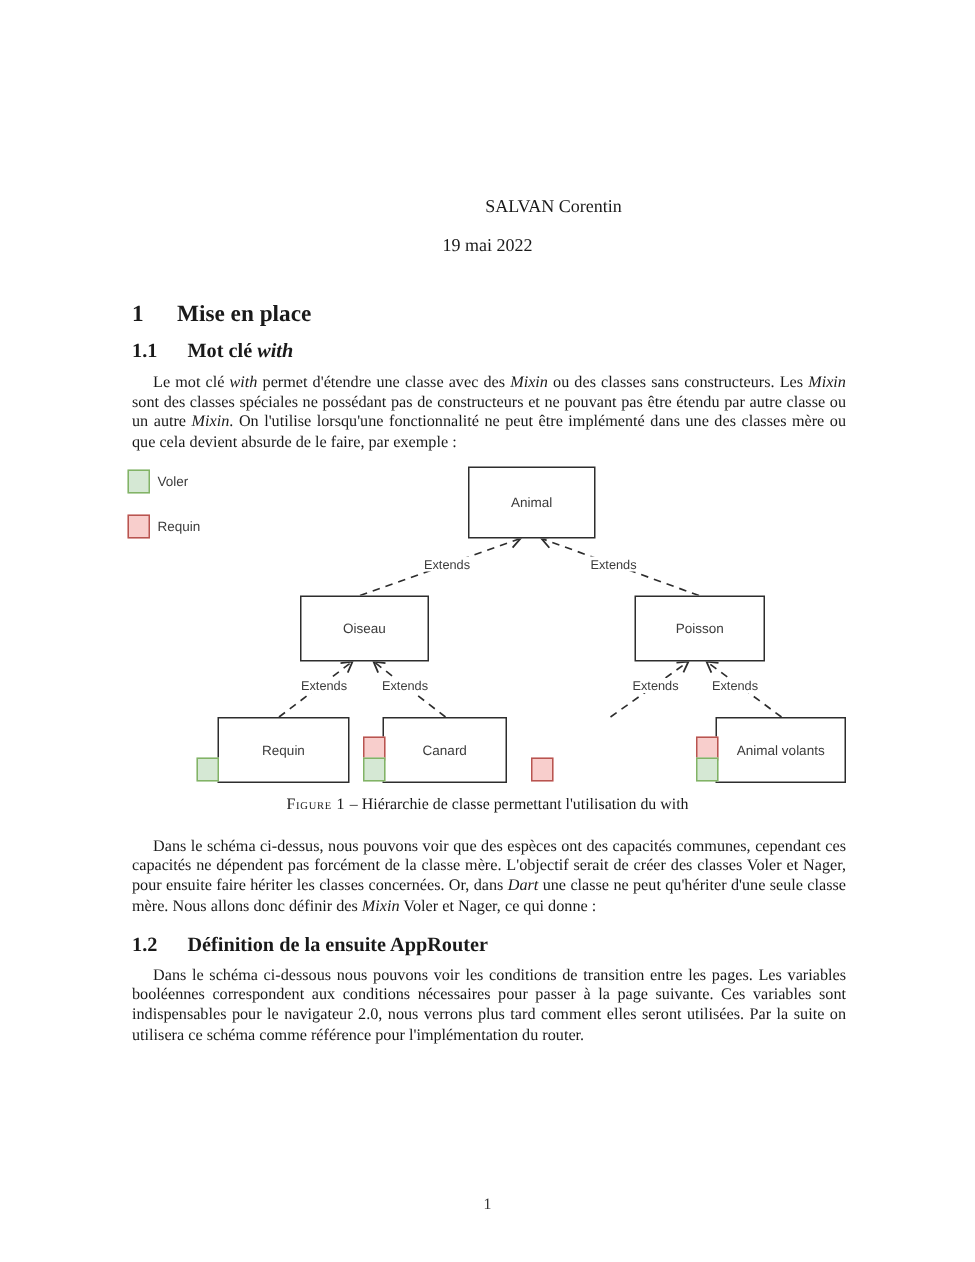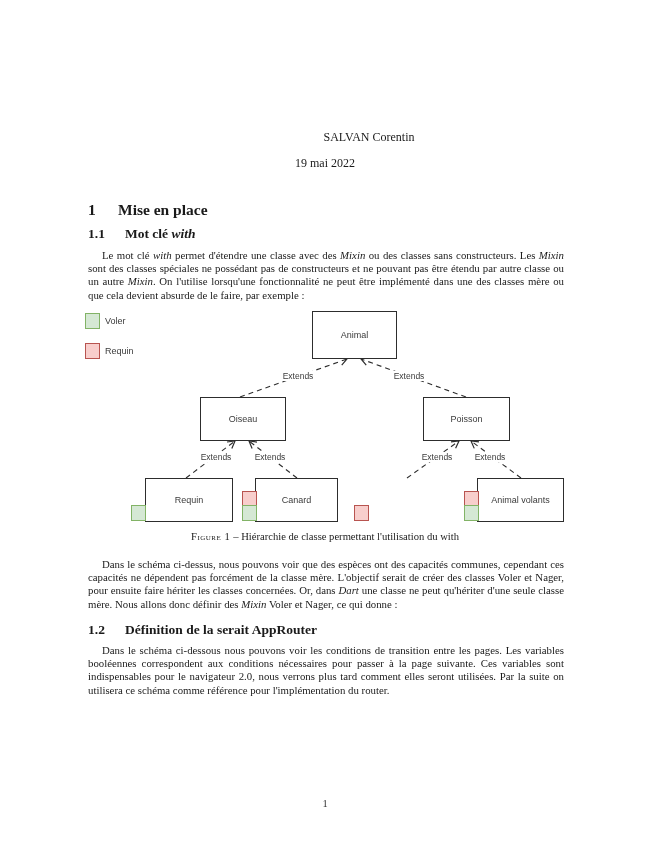--- a/index.html
+++ b/index.html
@@ -113,19 +113,19 @@
     <span class="edge-label" style="left:216px;top:152px;">Extends</span>
     <span class="edge-label" style="left:270px;top:152px;">Extends</span>
     <span class="edge-label" style="left:437px;top:152px;">Extends</span>
     <span class="edge-label" style="left:490px;top:152px;">Extends</span>
   </div>
 
   <div class="caption"><span class="cap-label">Figure 1</span><span class="cap-text">– Hiérarchie de classe permettant l'utilisation du with</span></div>
 
   <div class="para p2"><span>Dans le schéma ci-dessus, nous pouvons voir que des espèces ont des capacités communes, cependant ces capacités ne dépendent pas forcément de la classe mère. L'objectif serait de créer des classes Voler et Nager, pour ensuite faire hériter les classes concernées. Or, dans </span><span style="font-style: italic;">Dart</span><span> une classe ne peut qu'hériter d'une seule classe mère. Nous allons donc définir des </span><span style="font-style: italic;">Mixin</span><span> Voler et Nager, ce qui donne :</span></div>
 
-  <div class="h2 h2-2"><span class="secnum">1.2</span><span><span>Définition de la serait </span><span style="">AppRouter</span></span></div>
+  <div class="h2 h2-2"><span class="secnum">1.2</span><span><span>Définition de la ensuite </span><span style="">AppRouter</span></span></div>
 
   <div class="para p3"><span>Dans le schéma ci-dessous nous pouvons voir les conditions de transition entre les pages. Les variables booléennes correspondent aux conditions nécessaires pour passer à la page suivante. Ces variables sont indispensables pour le navigateur 2.0, nous verrons plus tard comment elles seront utilisées. Par la suite on utilisera ce schéma comme référence pour l'implémentation du router.</span></div>
 
   <div class="page-num">1</div>
 
 </div>
 
 </body></html>

